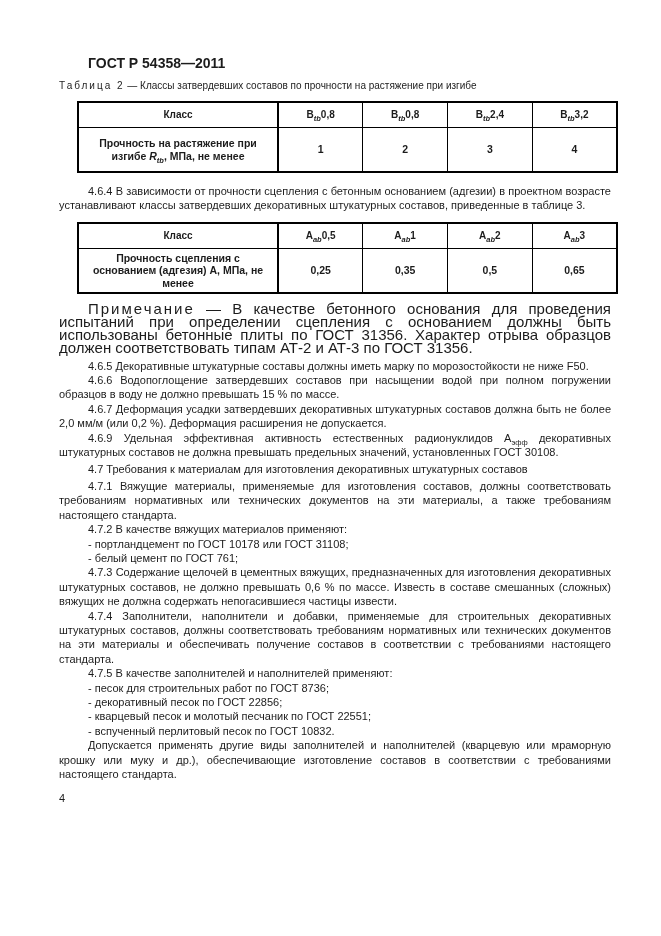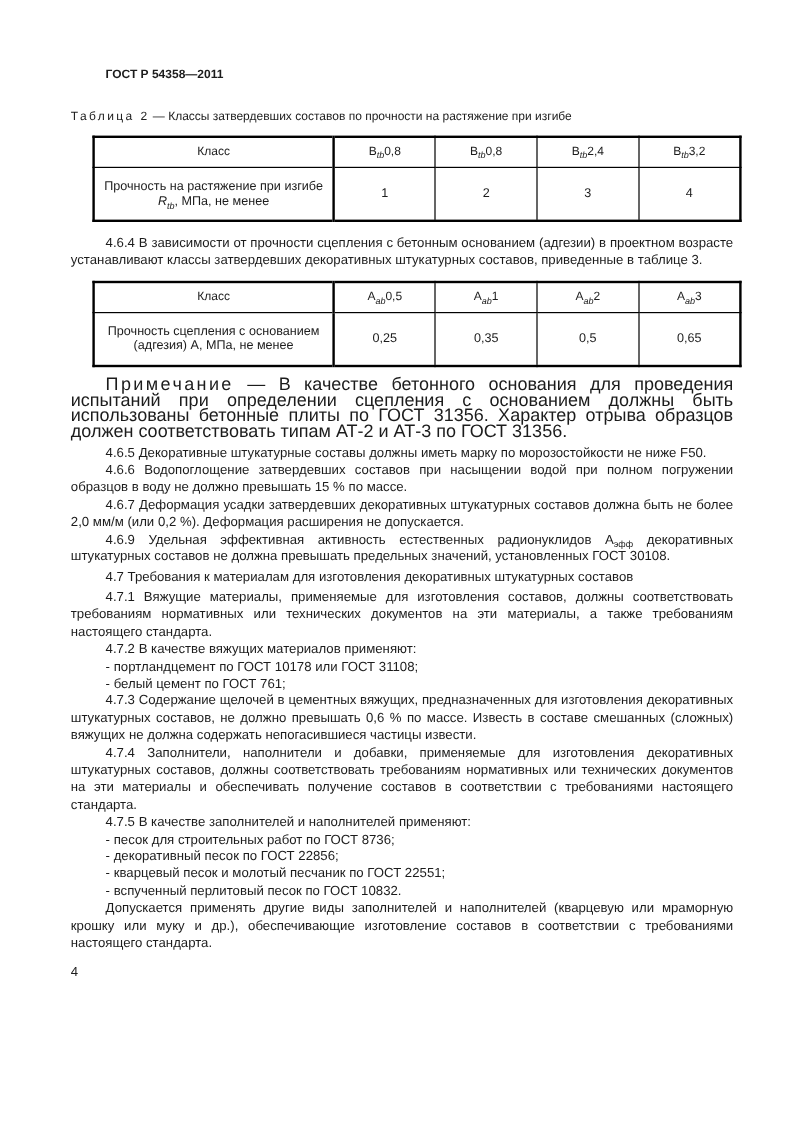--- a/index.html
+++ b/index.html
@@ -10,41 +10,41 @@
     padding:56px 50px 0 59px;
     background:#ffffff;
     font-family:"Liberation Sans","DejaVu Sans",sans-serif;
     font-size:11px;
     line-height:14.4px;
     color:#1c1c1c;
     overflow:hidden;
   }
   .running-head{
     font-weight:bold;
-    font-size:10px;
-    margin:0 0 21px 0;
+    font-size:14px;
+    margin:0 0 9px 0;
   }
   .tbl-caption{
     font-size:10px;
     margin:0 0 7px 0;
     text-align:left;
     text-indent:0;
   }
   .ls{letter-spacing:2px;}
   table.gost{
     border-collapse:collapse;
     table-layout:fixed;
     width:541px;
     margin:0 0 0 18px;
     border:2px solid #000;
   }
   table.gost th, table.gost td{
     border:1px solid #000;
     font-size:10px;
-    font-weight:normal;
+    font-weight:bold;
     line-height:12.5px;
     text-align:center;
     vertical-align:middle;
     padding:2px 5px;
     color:#1c1c1c;
   }
   table.gost .c0{width:188px;border-right:2px solid #000;}
   table.gost thead tr{height:26px;}
   table.gost tbody tr{height:44px;}
   table.gost tbody td{font-size:10.5px;}
@@ -127,21 +127,21 @@
   <p>4.6.7  Деформация усадки затвердевших декоративных штукатурных составов должна быть не более 2,0 мм/м (или 0,2 %). Деформация расширения не допускается.</p>
   <p><span>4.6.9  Удельная эффективная активность естественных радионуклидов А</span><sub>эфф</sub><span> декоративных штукатурных составов не должна превышать предельных значений, установленных ГОСТ 30108.</span></p>
 
   <p class="sec-heading">4.7  Требования к материалам для изготовления декоративных штукатурных составов</p>
 
   <p>4.7.1  Вяжущие материалы, применяемые для изготовления составов, должны соответствовать требованиям нормативных или технических документов на эти материалы, а также требованиям настоящего стандарта.</p>
   <p>4.7.2  В качестве вяжущих материалов применяют:</p>
   <p>-  портландцемент по ГОСТ 10178 или ГОСТ 31108;</p>
   <p>-  белый цемент по ГОСТ 761;</p>
   <p>4.7.3  Содержание щелочей в цементных вяжущих, предназначенных для изготовления декоративных штукатурных составов, не должно превышать 0,6 % по массе. Известь в составе смешанных (сложных) вяжущих не должна содержать непогасившиеся частицы извести.</p>
-  <p>4.7.4  Заполнители, наполнители и добавки, применяемые для изготовления декоративных штукатурных составов, должны соответствовать требованиям нормативных или технических документов на эти материалы и обеспечивать получение составов в соответствии с требованиями настоящего стандарта.</p>
+  <p>4.7.4  Заполнители, наполнители и добавки, применяемые для строительных декоративных штукатурных составов, должны соответствовать требованиям нормативных или технических документов на эти материалы и обеспечивать получение составов в соответствии с требованиями настоящего стандарта.</p>
   <p>4.7.5  В качестве заполнителей и наполнителей применяют:</p>
   <p>-  песок для строительных работ по ГОСТ 8736;</p>
   <p>-  декоративный песок по ГОСТ 22856;</p>
   <p>-  кварцевый песок и молотый песчаник по ГОСТ 22551;</p>
   <p>-  вспученный перлитовый песок по ГОСТ 10832.</p>
   <p>Допускается применять другие виды заполнителей и наполнителей (кварцевую или мраморную крошку или муку и др.), обеспечивающие изготовление составов в соответствии с требованиями настоящего стандарта.</p>
 
   <p class="pagenum">4</p>
 
 </div>

